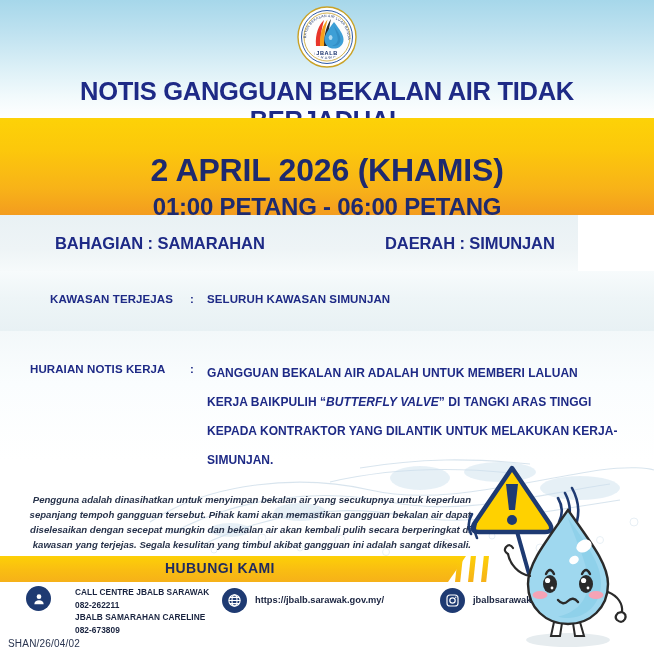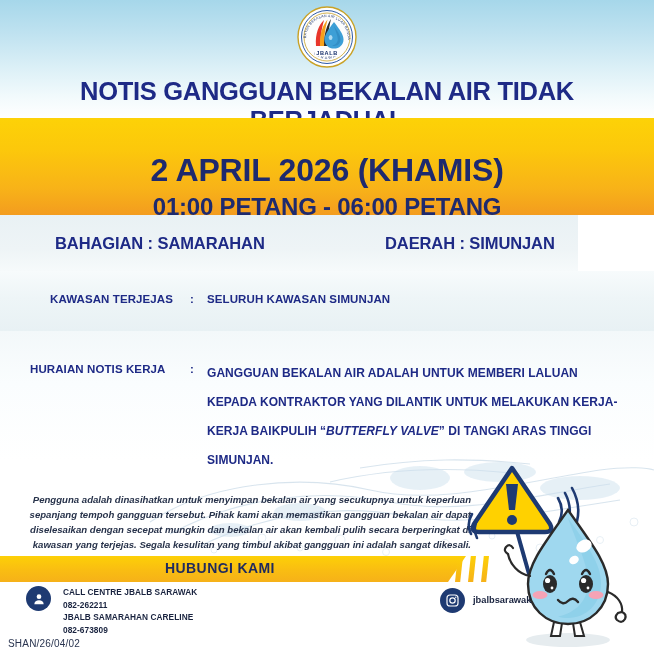--- a/index.html
+++ b/index.html
@@ -106,21 +106,21 @@
 
   
   .contacts { position:absolute; left:0; top:586px; width:654px; height:60px; }
   .cbox { position:absolute; display:flex; align-items:flex-start; }
   .cicon {
     width:25px; height:25px; border-radius:50%;
     background:#1e3a72; color:#fff;
     display:flex; align-items:center; justify-content:center;
     flex:none; box-shadow:0 0 0 2px rgba(255,255,255,.85);
   }
-  .ctext { margin-left:12px; font-size:8.3px; font-weight:bold; color:#19233f; line-height:1.52; letter-spacing:0.05px; }
+  .ctext { margin-left:24px; font-size:8.3px; font-weight:bold; color:#19233f; line-height:1.52; letter-spacing:0.05px; }
   .ctext .row { white-space:nowrap; }
   .ctext-mid { margin-left:8px; font-size:9.3px; font-weight:bold; color:#19233f; padding-top:7px; white-space:nowrap;}
 
   .c-call { left:26px; top:0px; }
   .c-web  { left:222px; top:2px; }
   .c-fb   { left:222px; top:36px; }
   .c-ig   { left:440px; top:2px; }
 
   .refcode {
     position:absolute; left:8px; top:638px;
@@ -181,22 +181,22 @@
     <div class="area-label">KAWASAN TERJEJAS</div>
     <div class="area-colon">:</div>
     <div class="area-value">SELURUH KAWASAN SIMUNJAN</div>
   </div>
 
   <div class="sec-desc">
     <div class="desc-label">HURAIAN NOTIS KERJA</div>
     <div class="desc-colon">:</div>
     <div class="desc-body">
       <p>GANGGUAN BEKALAN AIR ADALAH UNTUK MEMBERI LALUAN</p>
+      <p><span>KERJA BAIKPULIH “</span><i>BUTTERFLY VALVE</i><span>” DI TANGKI ARAS TINGGI</span></p>
       <p>KEPADA KONTRAKTOR YANG DILANTIK UNTUK MELAKUKAN KERJA-</p>
-      <p><span>KERJA BAIKPULIH “</span><i>BUTTERFLY VALVE</i><span>” DI TANGKI ARAS TINGGI</span></p>
       <p>SIMUNJAN.</p>
     </div>
   </div>
 
   <div class="splash">
     <svg width="654" height="110" viewBox="0 0 654 110">
       <g opacity="0.55" fill="none" stroke="#b9cfe0" stroke-width="1.1">
         <path d="M150 70 C210 30 300 22 370 38 C440 54 520 30 600 18 C630 14 648 16 654 18"></path>
         <path d="M170 82 C240 44 320 36 390 50 C462 64 530 44 610 32"></path>
         <path d="M200 94 C270 60 340 52 406 64 C472 76 540 60 620 48"></path>
@@ -294,20 +294,30 @@
           </svg>
       </div>
       <div class="ctext">
         <div class="row">CALL CENTRE JBALB SARAWAK</div>
         <div class="row">082-262211</div>
         <div class="row">JBALB SAMARAHAN CARELINE</div>
         <div class="row">082-673809</div>
       </div>
     </div>
 
+    <div class="cbox c-web">
+      <div class="cicon">
+        <svg width="15" height="15" viewBox="0 0 24 24" fill="none" stroke="#ffffff" stroke-width="1.8">
+          <circle cx="12" cy="12" r="9"></circle>
+            <ellipse cx="12" cy="12" rx="4" ry="9"></ellipse>
+            <path d="M3 12h18M4.5 7h15M4.5 17h15"></path>
+        </svg>
+      </div>
+      <div class="ctext-mid">https://jbalb.sarawak.gov.my/</div>
+    </div>
 
 
     <div class="cbox c-ig">
       <div class="cicon">
         <svg width="15" height="15" viewBox="0 0 24 24" fill="none" stroke="#ffffff" stroke-width="1.9">
           <rect x="3.2" y="3.2" width="17.6" height="17.6" rx="5"></rect>
             <circle cx="12" cy="12" r="4.3"></circle>
             <circle cx="17.2" cy="6.8" r="1.1" fill="#ffffff" stroke="none"></circle>
         </svg>
       </div>

